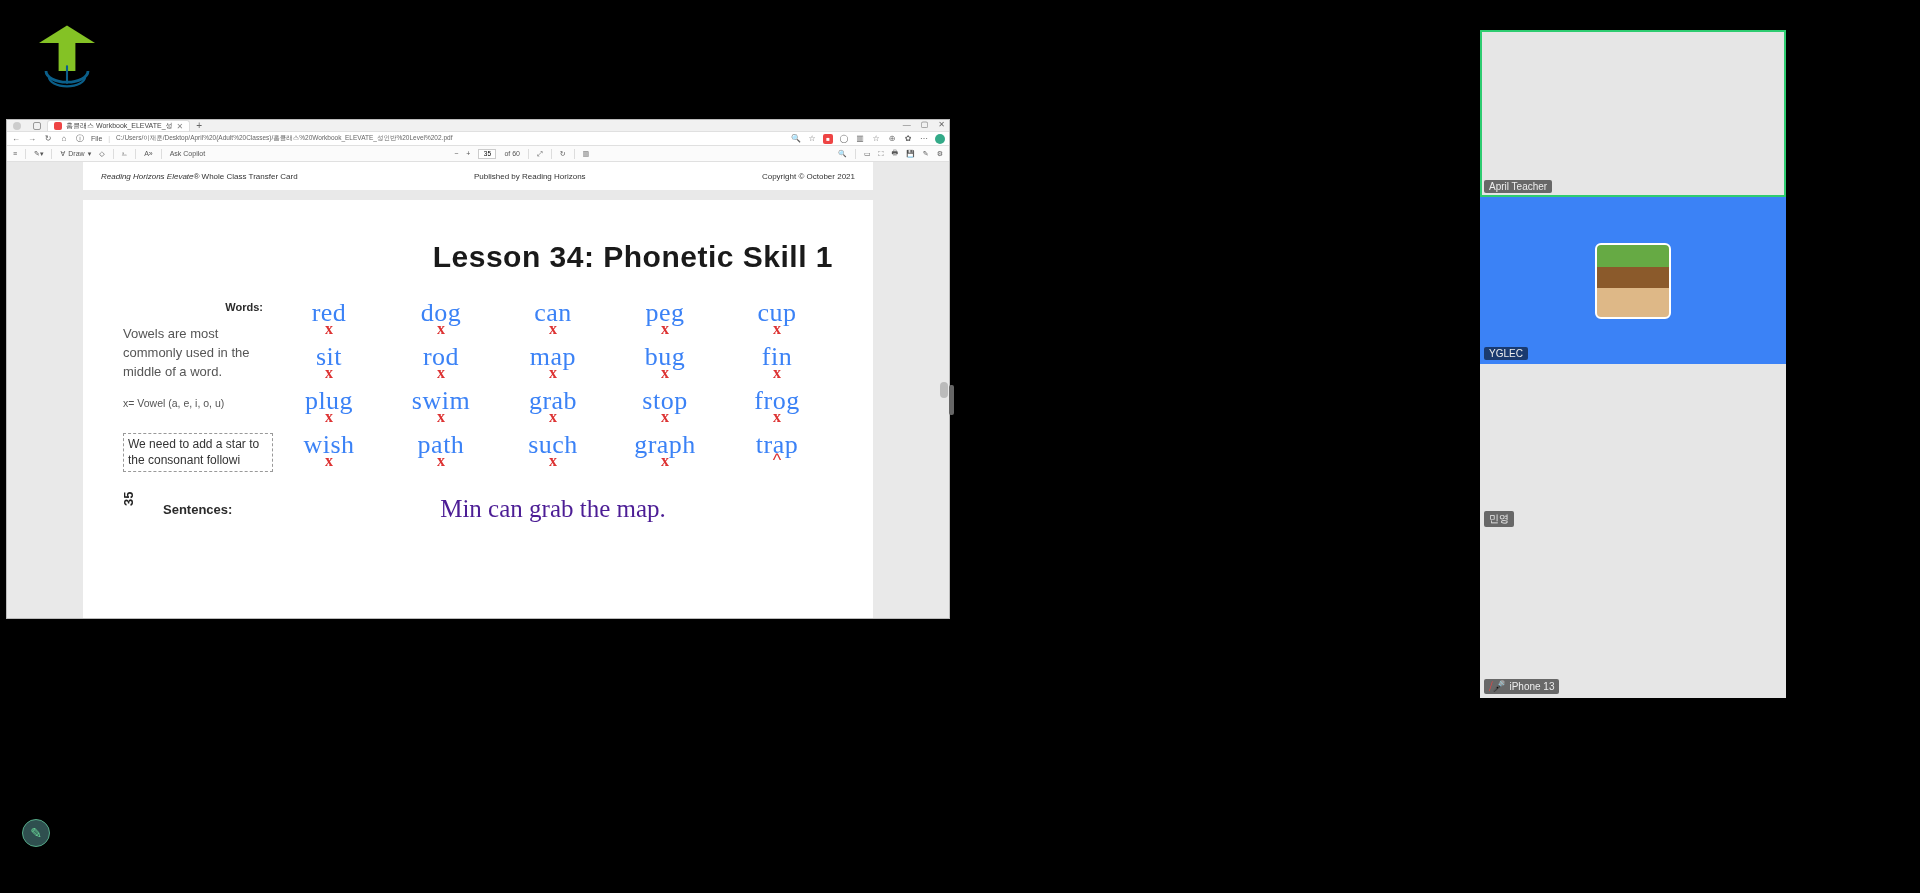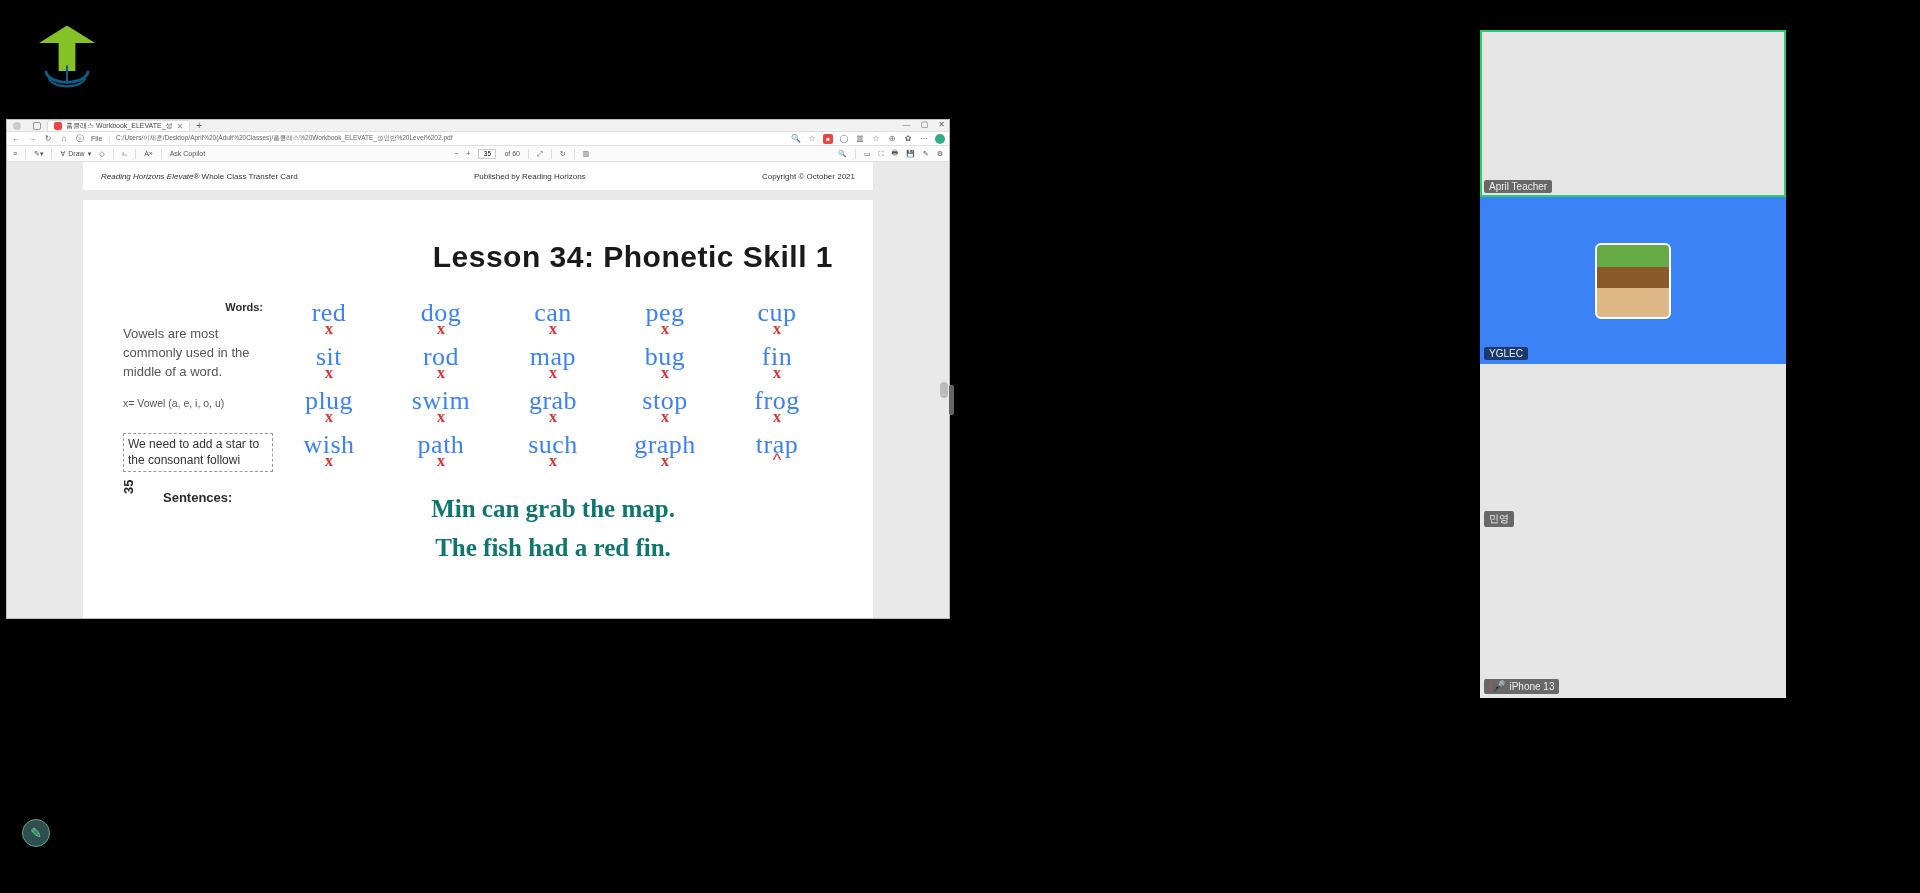--- a/index.html
+++ b/index.html
@@ -49,26 +49,26 @@
   .left-col .note { font-size: 13px; line-height: 1.45; margin-bottom: 14px; padding-right: 6px; }
   .left-col .xnote { font-size: 10.5px; }
   .left-col .annobox { border: 1px dashed #999; font-size: 12px; padding: 2px 4px; margin-top: 22px; color: #333; background: rgba(255,255,255,.9); }
 
   .word-grid { flex: 1; display: grid; grid-template-columns: repeat(5, 1fr); column-gap: 0; row-gap: 4px; }
   .word-cell { position: relative; text-align: center; }
   .word-cell .w { font-size: 26px; font-weight: 500; font-family: Liberation Serif, serif; color: #3b82f6; letter-spacing: .5px; line-height: 1; }
   .xmark { color: #d33; font-weight: 700; font-size: 16px; font-family: 'Comic Sans MS', cursive; line-height: 0.6; display: block; margin-top: -2px; }
   .caret-red { color: #d33; font-size: 18px; line-height: 0.5; display: block; margin-top: -2px; }
 
-  .sentences-row { display: flex; margin-top: 18px; }
+  .sentences-row { display: flex; margin-top: 18px; align-items: center; }
   .sent-left { width: 150px; flex-shrink: 0; position: relative; }
   .sent-left .lbl2 { font-weight: 700; font-size: 13px; color: #2b2b2b; margin-left: 40px; }
   .page-num-rot { position: absolute; left: -2px; top: 4px; transform: rotate(-90deg); transform-origin: left top; font-size: 13px; font-weight: 700; color: #222; }
   .sent-right { flex: 1; }
-  .sent-line { font-size: 25px; font-weight: 700; font-family: Georgia, 'Times New Roman', serif; text-align: center; color: #0f766e; line-height: 1.55; }
+  .sent-line { font-size: 25px; font-weight: 400; font-family: Georgia, 'Times New Roman', serif; text-align: center; color: #4c1d95; line-height: 1.55; }
 
   .scroll-thumb { position: absolute; right: 1px; top: 220px; width: 8px; height: 16px; background: #bbb; border-radius: 4px; }
   .splitter-handle { position: absolute; right: -5px; top: 265px; width: 5px; height: 30px; background: #666; border-radius: 2px; }
 
   
   .annotate-btn { position: absolute; left: 22px; bottom: 46px; width: 28px; height: 28px; border-radius: 50%; background: #2f4f4f; display: flex; align-items: center; justify-content: center; color: #6bdc9b; font-size: 14px; border: 1px solid #5a8; }
 
   
   .participants { position: absolute; top: 30px; right: 134px; width: 306px; display: flex; flex-direction: column; gap: 0; }
   .p-tile { position: relative; width: 306px; height: 167px; background: #3b82f6; overflow: hidden; }
@@ -277,21 +277,20 @@
             </div>
         </div>
 
         <div class="sentences-row">
           <div class="sent-left">
             <span class="page-num-rot">35</span>
             <div class="lbl2">Sentences:</div>
           </div>
           <div class="sent-right" id="sent-right">
               <div class="sent-line">Min can grab the map.</div>
-              <div class="sent-line">The fish had a red fin.</div>
             </div>
         </div>
       </div>
 
       <div class="scroll-thumb"></div>
     </div>
     <div class="splitter-handle"></div>
   </div>
 
   <div class="annotate-btn">

